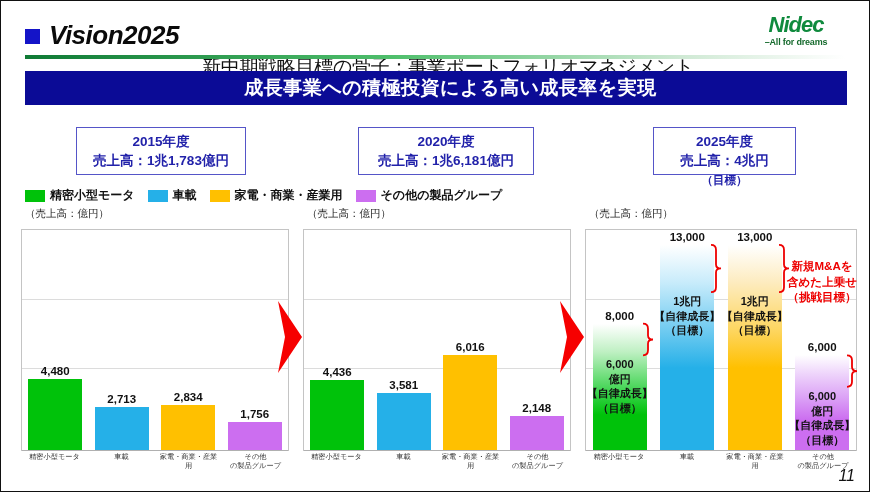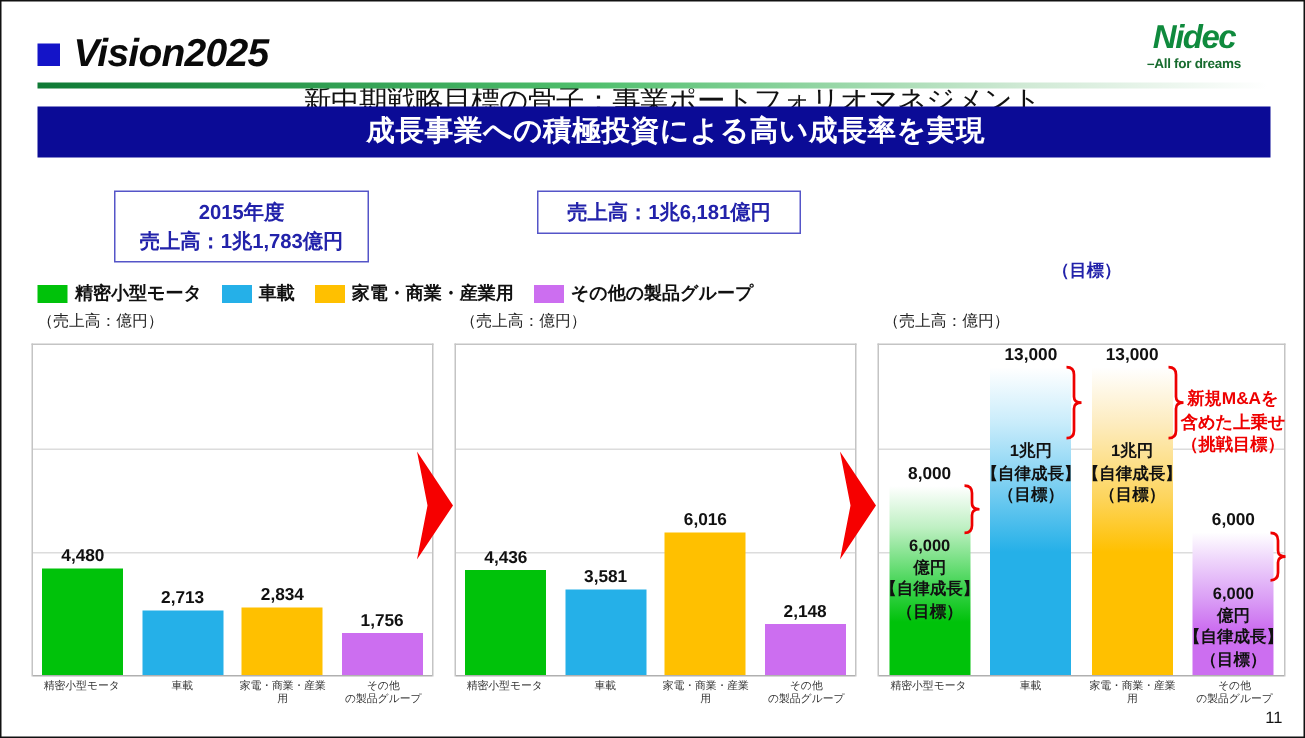--- a/index.html
+++ b/index.html
@@ -68,21 +68,21 @@
   .xlabels{position:absolute;left:0;top:245px;width:100%;display:flex;justify-content:space-around;}
   .xlab{width:62px;text-align:center;font-size:7.2px;color:#333;line-height:9px;}
 
   
   .arrow{position:absolute;top:300px;width:26px;height:72px;}
   #a1{left:277px;} #a2{left:559px;}
   
   .brace{position:absolute;}
   #mna{position:absolute;left:772px;top:258px;width:98px;text-align:center;color:#ee0000;
        font-size:11.5px;font-weight:bold;line-height:15.5px;white-space:nowrap;}
-  #pageno{position:absolute;right:14px;bottom:6px;font-size:11px;color:#111;}
+  #pageno{position:absolute;right:14px;bottom:6px;font-size:16px;color:#111;font-style:italic;}
 </style>
 </head>
 <body>
 
 <div id="slide">
 
   <div id="header">
     <div id="bullet"></div>
     <div id="vtitle">Vision2025</div>
     <div id="subtitle">新中期戦略目標の骨子：事業ポートフォリオマネジメント</div>
@@ -95,21 +95,26 @@
 
   <div id="band">
     <span>成長事業への積極投資による高い成長率を実現</span>
   </div>
 
   <div class="yearbox" id="yb1">
     <div>2015年度</div>
     <div>売上高：1兆1,783億円</div>
   </div>
   <div class="yearbox" id="yb2">
+    <div>2020年度</div>
     <div>売上高：1兆6,181億円</div>
+  </div>
+  <div class="yearbox" id="yb3">
+    <div>2025年度</div>
+    <div>売上高：4兆円</div>
   </div>
   <div id="yb3note">（目標）</div>
 
   <div id="legend">
     <div class="lgitem">
       <span class="lgsw" style="background:#00c20a"></span>
       <span class="lgtx">精密小型モータ</span>
     </div>
     <div class="lgitem">
       <span class="lgsw" style="background:#25b0e8"></span>

